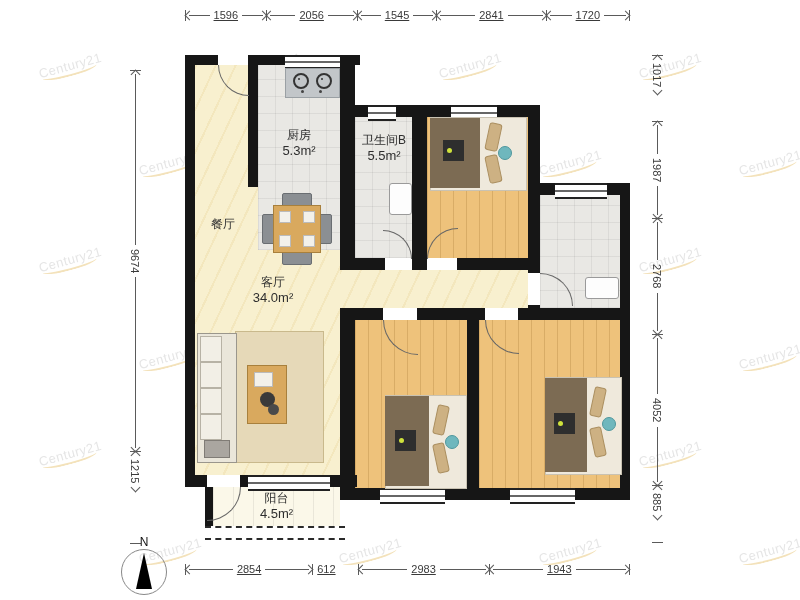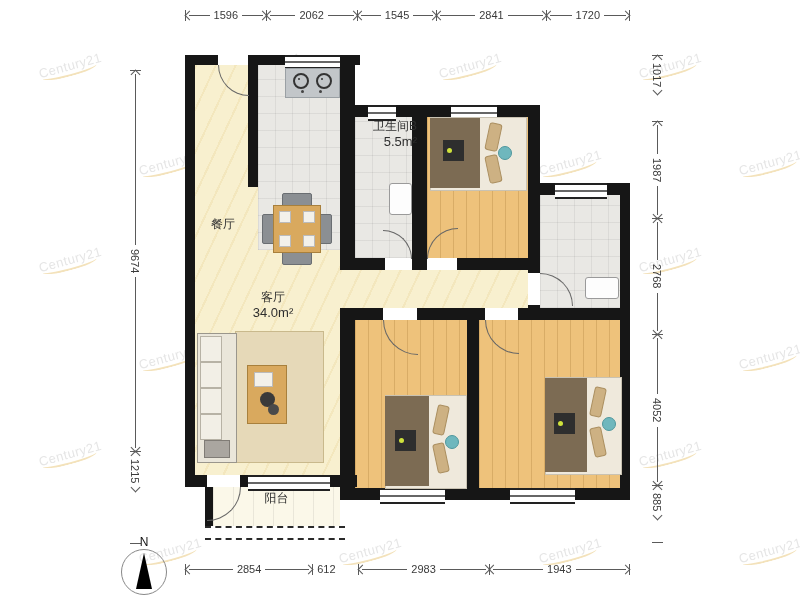--- a/index.html
+++ b/index.html
@@ -17,21 +17,21 @@
   .dsegv{display:flex;flex-direction:column;align-items:center;min-height:0;}
   .ln{flex:1;border-top:1px solid #5a5a5a;height:0;min-width:2px;}
   .lnv{flex:1;border-left:1px solid #5a5a5a;width:0;min-height:2px;}
   .ah{width:6px;height:6px;flex:none;border-left:1px solid #5a5a5a;border-bottom:1px solid #5a5a5a;}
   .al{transform:rotate(45deg);margin-right:-4px;}
   .ar{transform:rotate(225deg);margin-left:-4px;}
   .au{transform:rotate(135deg);margin-bottom:-4px;}
   .ad{transform:rotate(-45deg);margin-top:-4px;}
   .tk{width:1px;height:11px;background:#5a5a5a;flex:none;}
   .tkv{height:1px;width:11px;background:#5a5a5a;flex:none;}
-  .dl{font-size:11px;color:#3a3a3a;padding:0 4px;white-space:nowrap;}
+  .dl{font-size:11px;color:#3a3a3a;padding:0 4px;white-space:nowrap;text-decoration:underline;}
   .dlv{font-size:11px;color:#3a3a3a;padding:4px 0;writing-mode:vertical-rl;white-space:nowrap;}
   
   #plan{position:absolute;left:185px;top:55px;width:445px;height:485px;}
   .abs{position:absolute;}
   .wall{position:absolute;background:#161616;}
   .floor-cream{background:#f8f0cf;
      background-image:repeating-linear-gradient(115deg,rgba(222,190,110,.18) 0 2px,transparent 2px 18px);}
   .floor-wood{background:#eec27b;
      background-image:repeating-linear-gradient(90deg,rgba(139,94,28,.22) 0 1px,transparent 1px 13px);}
   .floor-tile{background:#e9e8e4;
@@ -114,21 +114,21 @@
         <i class="ah al"></i>
         <span class="ln"></span>
         <span class="dl">1596</span>
         <span class="ln"></span>
         <i class="ah ar"></i>
       </div>
     <div class="tk"></div>
     <div class="dseg" style="flex-grow:2061">
         <i class="ah al"></i>
         <span class="ln"></span>
-        <span class="dl">2062</span>
+        <span class="dl">2056</span>
         <span class="ln"></span>
         <i class="ah ar"></i>
       </div>
     <div class="tk"></div>
     <div class="dseg" style="flex-grow:1545">
         <i class="ah al"></i>
         <span class="ln"></span>
         <span class="dl">1545</span>
         <span class="ln"></span>
         <i class="ah ar"></i>
@@ -350,33 +350,38 @@
     <div class="bed-mattress" style="left:360px;top:322px;width:75px;height:96px;"></div>
     <div class="bed-blanket" style="left:360px;top:323px;width:42px;height:94px;"></div>
     <div class="pillow" style="left:407px;top:332px;width:10px;height:28px;transform:rotate(12deg);"></div>
     <div class="pillow" style="left:407px;top:372px;width:10px;height:28px;transform:rotate(-12deg);"></div>
     <div class="tealdot" style="left:417px;top:362px;width:12px;height:12px;"></div>
     <div class="tv" style="left:369px;top:358px;width:21px;height:21px;"></div>
 
     <div class="fixture" style="left:204px;top:128px;width:21px;height:30px;"></div>
     <div class="fixture" style="left:400px;top:222px;width:32px;height:20px;"></div>
 
+    <div class="rlabel" style="left:73px;top:73px;width:82px;">
+      <div>厨房</div>
+      <div class="area">5.3m²</div>
+    </div>
     <div class="rlabel" style="left:10px;top:162px;width:56px;">
       <div>餐厅</div>
     </div>
-    <div class="rlabel" style="left:40px;top:235px;width:96px;">
+    <div class="rlabel" style="left:40px;top:220px;width:96px;">
       <div>客厅</div>
       <div class="area">34.0m²</div>
     </div>
-    <div class="rlabel" style="left:166px;top:64px;width:66px;text-align:right;">
+    <div class="rlabel" style="left:166px;top:78px;width:66px;">
       <div>卫生间B</div>
       <div class="area">5.5m²</div>
     </div>
     <div class="rlabel" style="left:28px;top:436px;width:127px;">
       <div>阳台</div>
+      <div class="area">4.5m²</div>
     </div>
   </div>
 
   <div id="compass">
     <div class="nlabel">N</div>
     <div class="circle">
       <div class="needle"></div>
     </div>
   </div>
 

